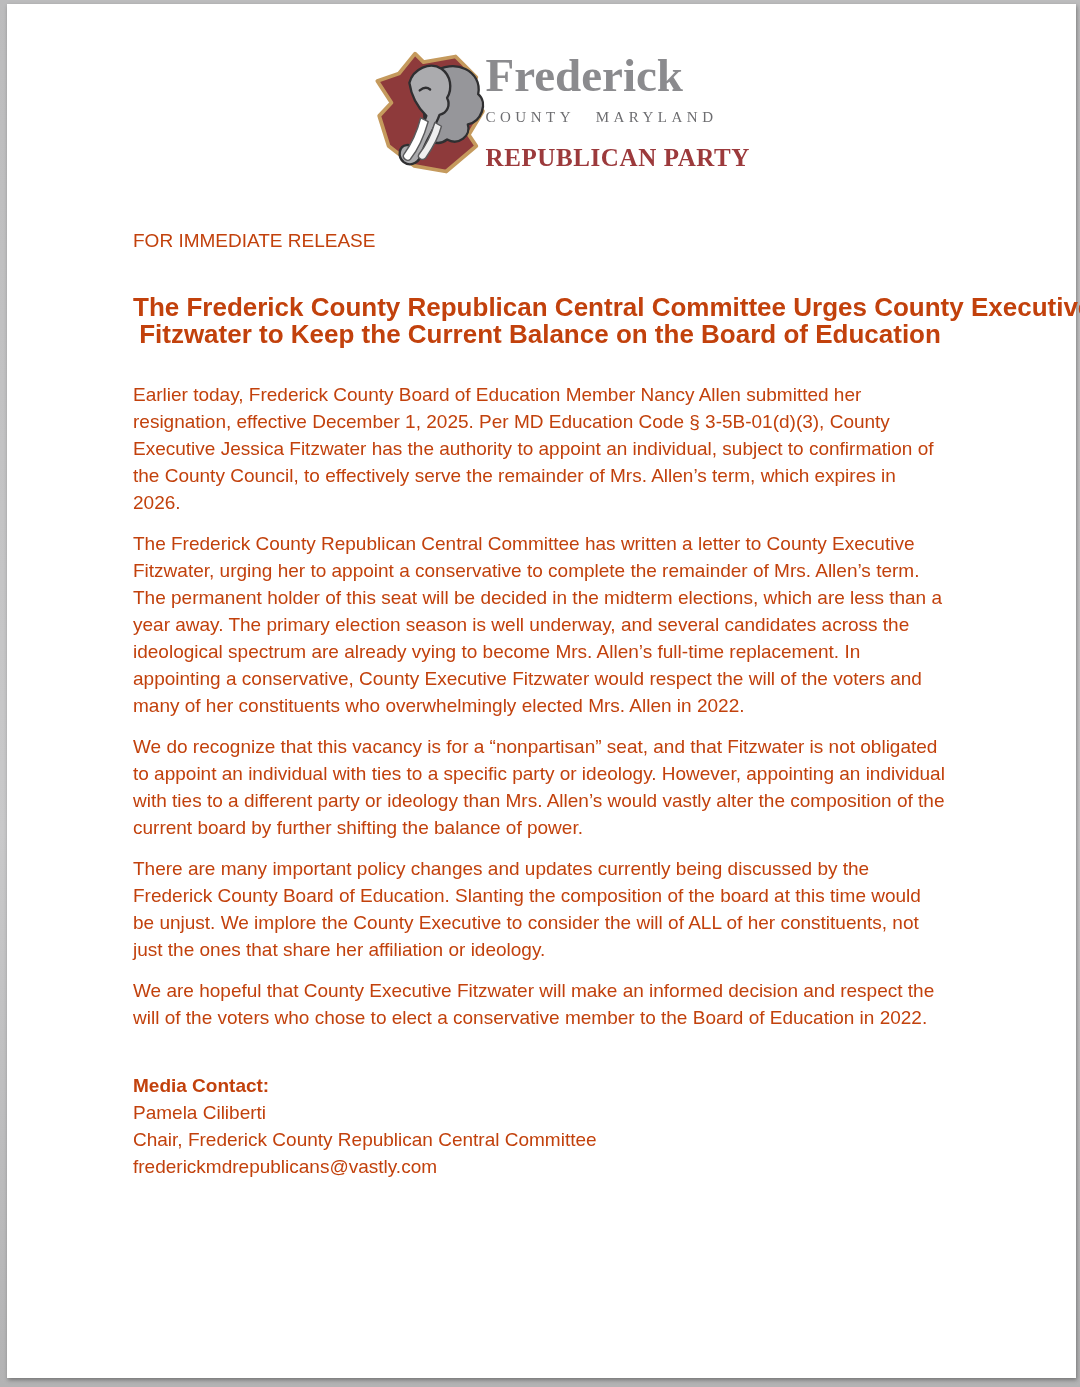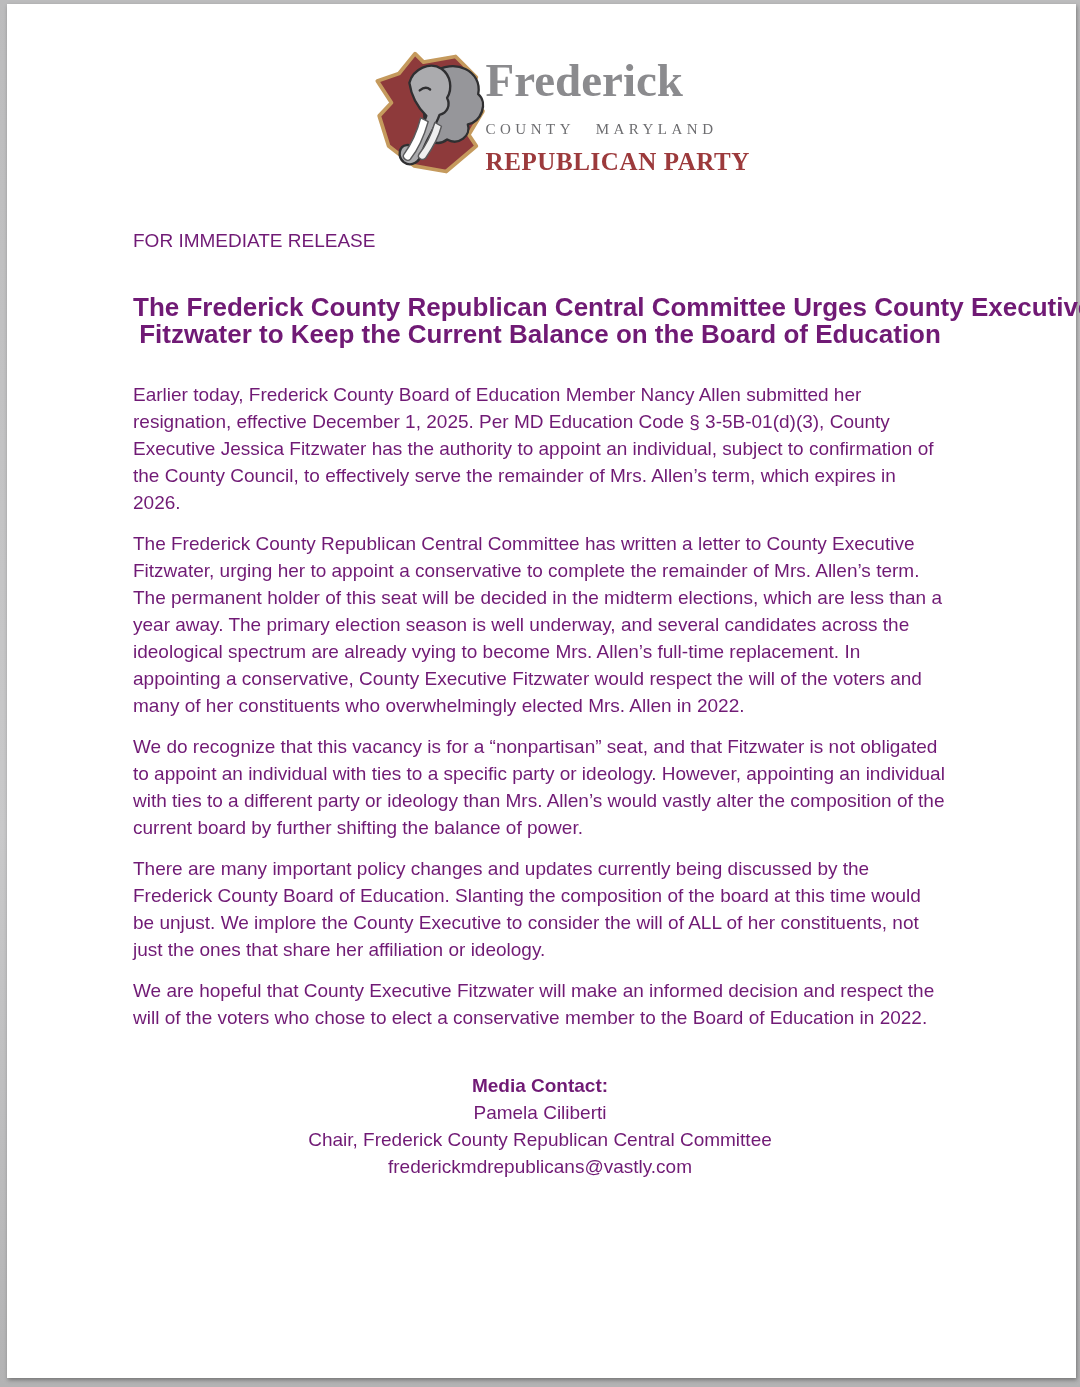--- a/index.html
+++ b/index.html
@@ -24,21 +24,21 @@
     top: 4px;
     right: 4px;
     bottom: 9px;
     background: #ffffff;
     box-shadow: 1px 2px 4px rgba(0,0,0,0.35);
   }
   
   .logo-row {
     display: flex;
     justify-content: center;
-    align-items: center;
+    align-items: flex-start;
     margin-top: 44px;
   }
   .logo-mark {
     width: 132px;
     height: 132px;
     flex: 0 0 auto;
   }
   .logo-text {
     display: flex;
     flex-direction: column;
@@ -55,57 +55,57 @@
     letter-spacing: 0px;
     white-space: nowrap;
   }
   .logo-subtitle {
     display: flex;
     justify-content: space-between;
     font-family: "Liberation Serif", serif;
     font-size: 15px;
     color: #6d6d70;
     letter-spacing: 4.5px;
-    margin-top: 18px;
+    margin-top: 11px;
     white-space: nowrap;
   }
   .logo-party {
     font-family: "Liberation Serif", serif;
     font-weight: bold;
     font-size: 25px;
     color: #9c3a3c;
     letter-spacing: 0.6px;
-    margin-top: 10px;
+    margin-top: 18px;
     white-space: nowrap;
   }
   
   .content {
     margin: 0 0 0 126px;
     width: 814px;
-    color: #701a75;
+    color: #c2410c;
     font-size: 19px;
     line-height: 27px;
   }
   .release-block { margin-top: 47px; }
   .release-label, .release-date { display: block; }
   .headline {
     margin-top: 40px;
     text-align: center;
     font-weight: bold;
     font-size: 26px;
     line-height: 27px;
   }
   .headline .hl-line { white-space: nowrap; }
   .body-copy { margin-top: 33px; }
   .body-copy p {
     margin: 0 0 14px 0;
   }
   .media-contact { margin-top: 41px; }
   .media-contact .mc-heading { font-weight: bold; }
-  .media-contact div { display: block; text-align: center; }
+  .media-contact div { display: block; }
 </style>
 </head>
 <body>
 
 <div class="surface">
   <div class="page">
 
     <div class="logo-row">
       <svg class="logo-mark" viewBox="0 0 140 140" aria-hidden="true">
 

